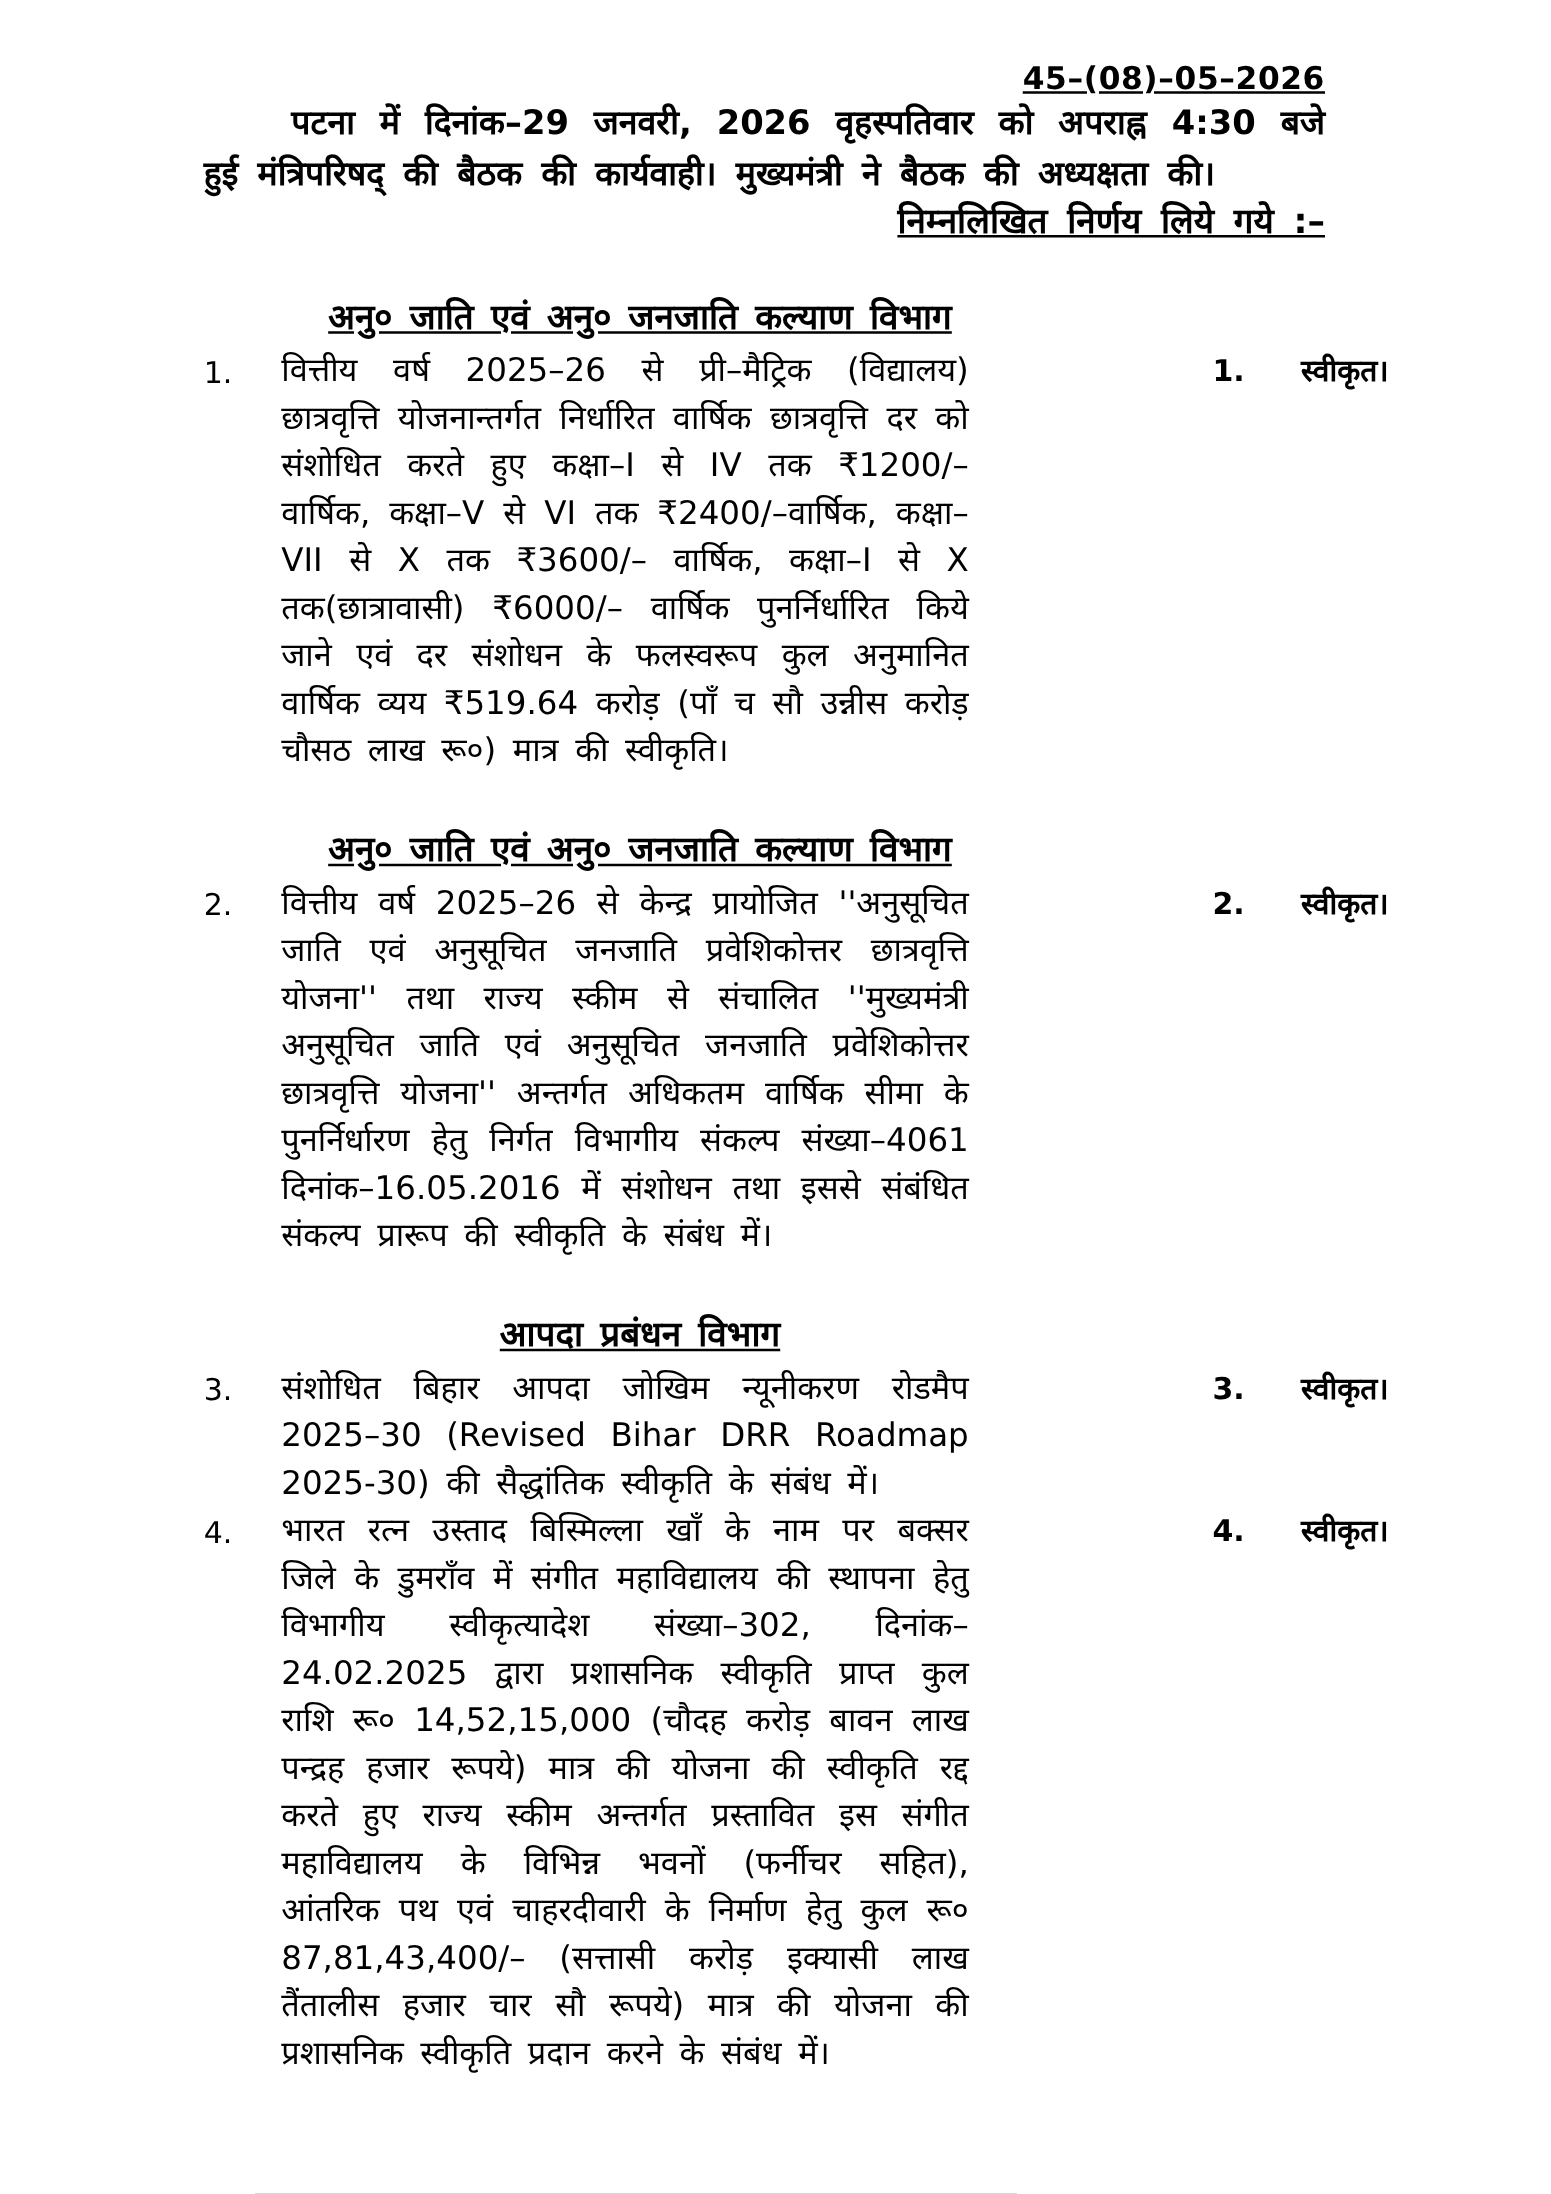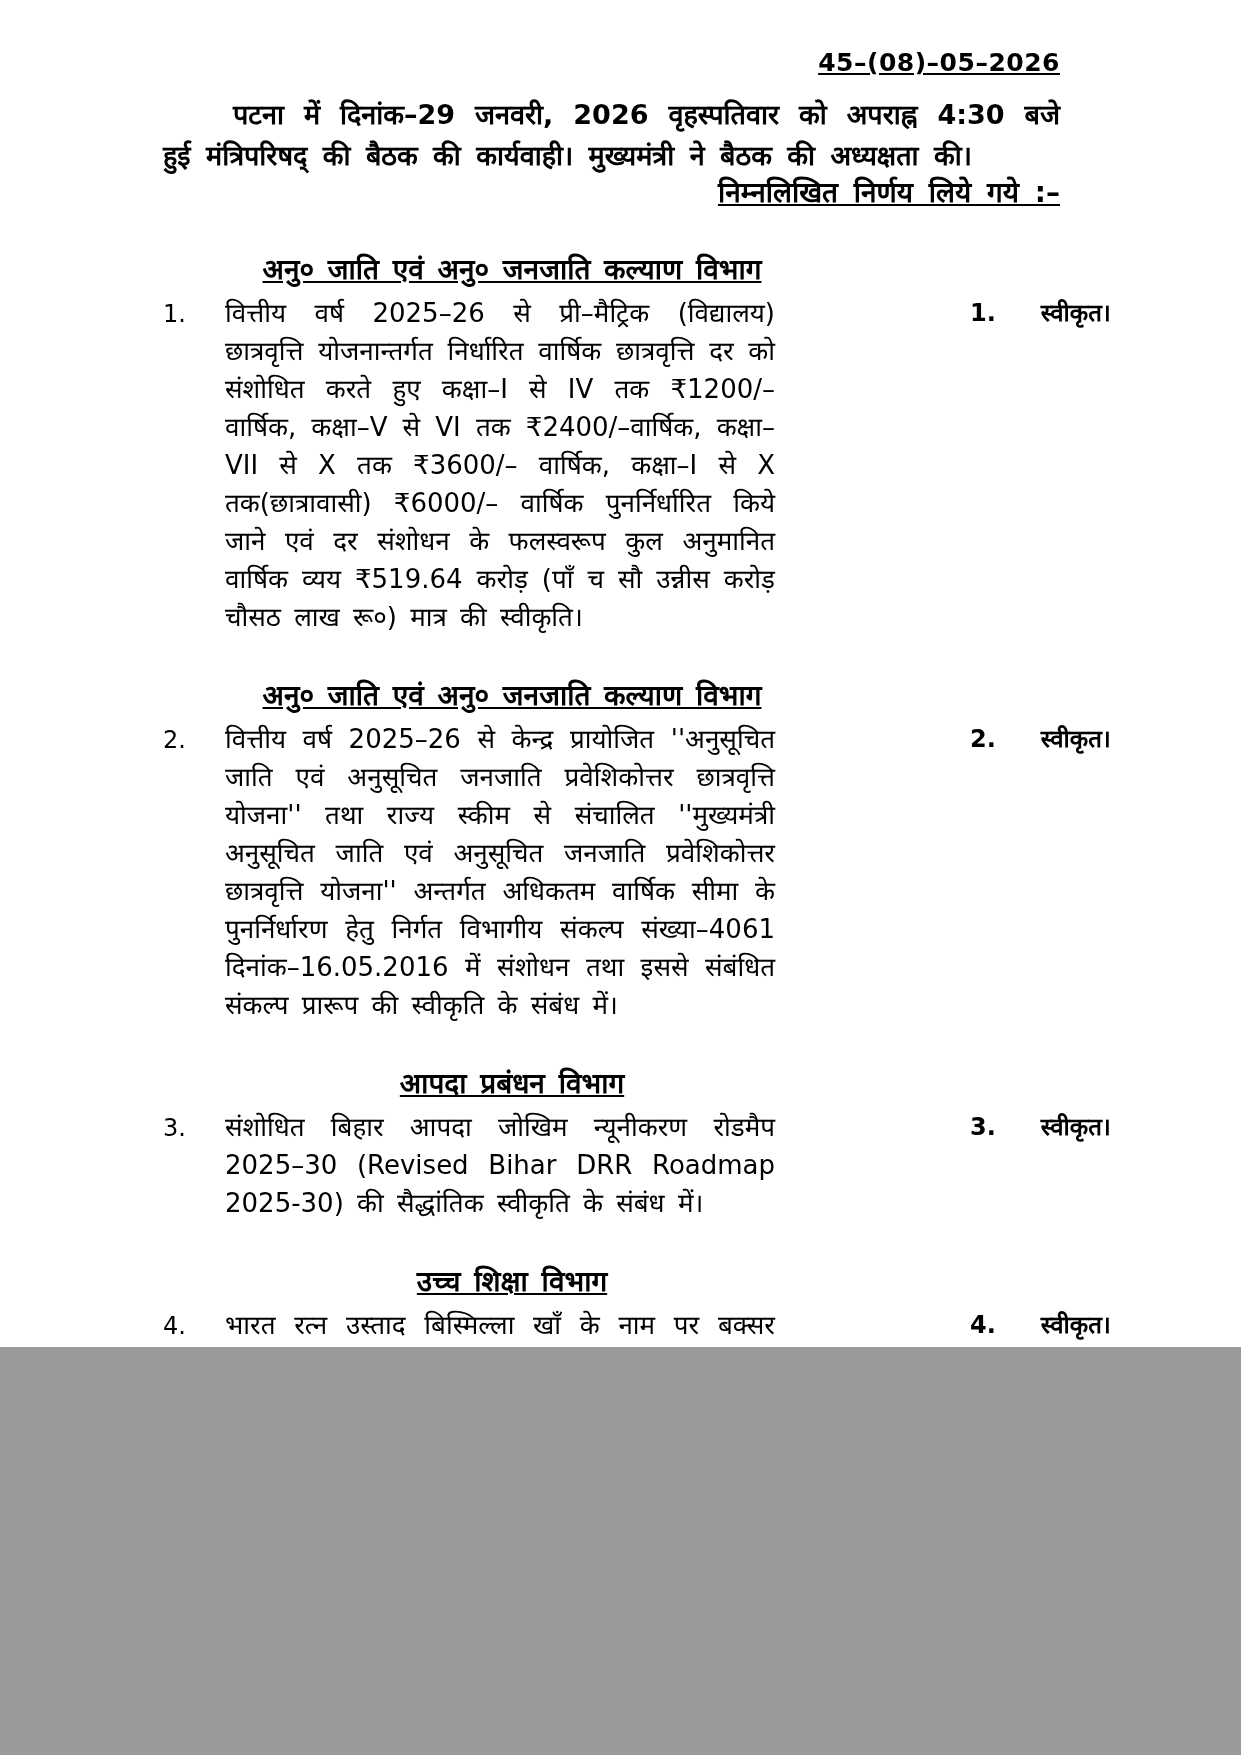--- a/index.html
+++ b/index.html
@@ -1,38 +1,38 @@
 <!DOCTYPE html>
 <html><head>
 <meta charset="utf-8">
 <style>
   * { box-sizing: border-box; }
   html, body { margin: 0; padding: 0; background: #9a9a9a; }
   .page {
     width: 1241px;
-    height: 1347px;
+    height: 1755px;
     margin: 0 auto;
     background: #ffffff;
     color: #000000;
     position: relative;
     font-family: "DejaVu Sans", sans-serif;
     padding: 48px 181px 40px 163px;
     overflow: hidden;
   }
   .ref-number {
     text-align: right;
     font-weight: bold;
     font-size: 25px;
     line-height: 30px;
     text-decoration: underline;
     letter-spacing: 0.5px;
     font-family: "DejaVu Sans", sans-serif;
   }
   .intro {
-    margin: 16px 0 0 0;
+    margin: 0 0 0 0;
     font-weight: bold;
     font-size: 27px;
     line-height: 41px;
     text-align: justify;
     text-indent: 70px;
     word-spacing: 6px;
   }
   .decisions-heading {
     text-align: right;
     font-weight: bold;
@@ -133,23 +133,20 @@
       <div class="item-number">3.</div>
       <div class="item-text">संशोधित बिहार आपदा जोखिम न्यूनीकरण रोडमैप 2025–30 (Revised Bihar DRR Roadmap 2025-30) की सैद्धांतिक स्वीकृति के संबंध में।</div>
       <div class="decision">
         <span class="decision-number">3.</span>
         <span class="decision-status">स्वीकृत।</span>
       </div>
     </div>
   </div>
 
   <div class="section">
-    <div class="dept-heading">
-      <span>उच्च शिक्षा विभाग</span>
-    </div>
     <div class="item-row">
       <div class="item-number">4.</div>
       <div class="item-text">भारत रत्न उस्ताद बिस्मिल्ला खाँ के नाम पर बक्सर जिले के डुमराँव में संगीत महाविद्यालय की स्थापना हेतु विभागीय स्वीकृत्यादेश संख्या–302, दिनांक–24.02.2025 द्वारा प्रशासनिक स्वीकृति प्राप्त कुल राशि रू० 14,52,15,000 (चौदह करोड़ बावन लाख पन्द्रह हजार रूपये) मात्र की योजना की स्वीकृति रद्द करते हुए राज्य स्कीम अन्तर्गत प्रस्तावित इस संगीत महाविद्यालय के विभिन्न भवनों (फर्नीचर सहित), आंतरिक पथ एवं चाहरदीवारी के निर्माण हेतु कुल रू० 87,81,43,400/– (सत्तासी करोड़ इक्यासी लाख तैंतालीस हजार चार सौ रूपये) मात्र की योजना की प्रशासनिक स्वीकृति प्रदान करने के संबंध में।</div>
       <div class="decision">
         <span class="decision-number">4.</span>
         <span class="decision-status">स्वीकृत।</span>
       </div>
     </div>
   </div>
 

